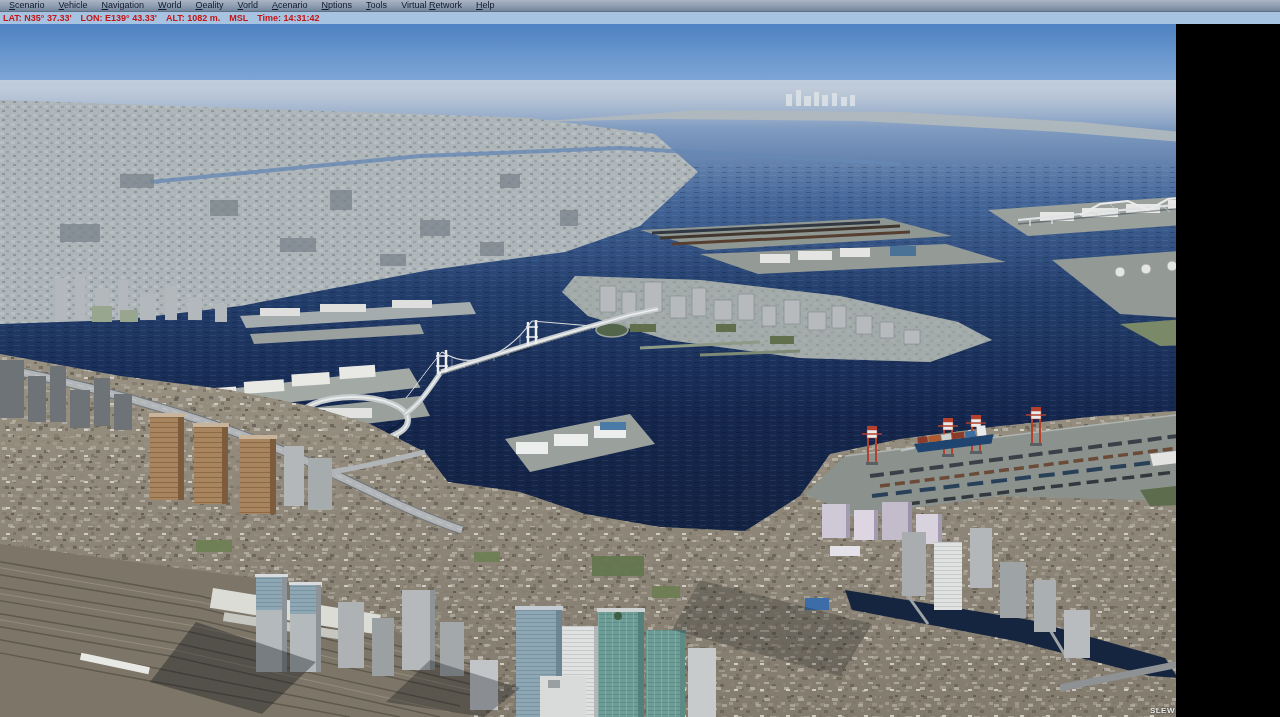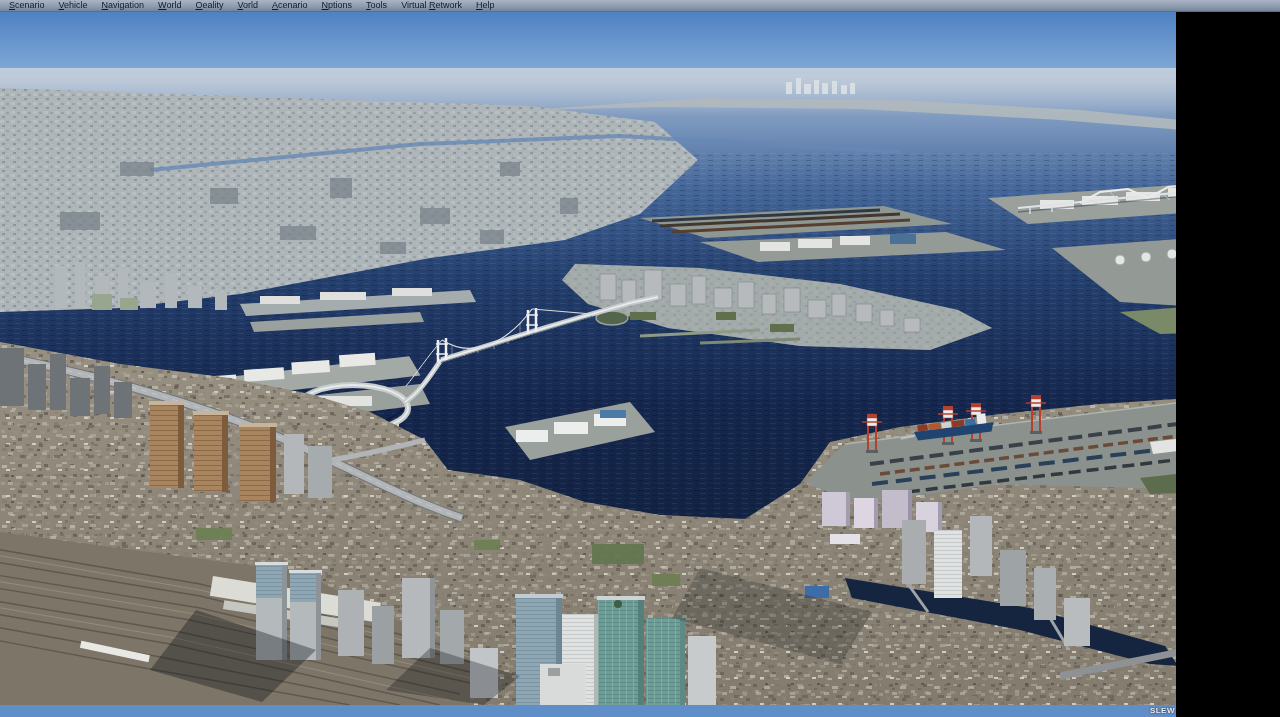--- a/index.html
+++ b/index.html
@@ -40,20 +40,27 @@
     <div class="menu-item"><span class="pre"></span><span class="ak">W</span><span>orld</span></div>
     <div class="menu-item"><span class="pre"></span><span class="ak">O</span><span>eality</span></div>
     <div class="menu-item"><span class="pre"></span><span class="ak">V</span><span>orld</span></div>
     <div class="menu-item"><span class="pre"></span><span class="ak">A</span><span>cenario</span></div>
     <div class="menu-item"><span class="pre"></span><span class="ak">N</span><span>ptions</span></div>
     <div class="menu-item"><span class="pre"></span><span class="ak">T</span><span>ools</span></div>
     <div class="menu-item"><span class="pre">Virtual </span><span class="ak">R</span><span>etwork</span></div>
     <div class="menu-item"><span class="pre"></span><span class="ak">H</span><span>elp</span></div>
   </div>
 
+  <div class="status-bar">
+    <span>LAT: N35° 37.33'</span>
+    <span>LON: E139° 43.33'</span>
+    <span>ALT: 1082 m.</span>
+    <span>MSL</span>
+    <span>Time: 14:31:42</span>
+  </div>
 
   <div class="viewport">
   <svg width="1280" height="693" viewBox="0 0 1280 693">
     <defs>
       <linearGradient id="skyGrad" x1="0" y1="0" x2="0" y2="1">
         <stop offset="0" stop-color="#4f82c2"></stop>
             <stop offset=".5" stop-color="#7da6d6"></stop>
         <stop offset=".85" stop-color="#a9bdd4"></stop>
             <stop offset="1" stop-color="#bac6d2"></stop>
       </linearGradient>

